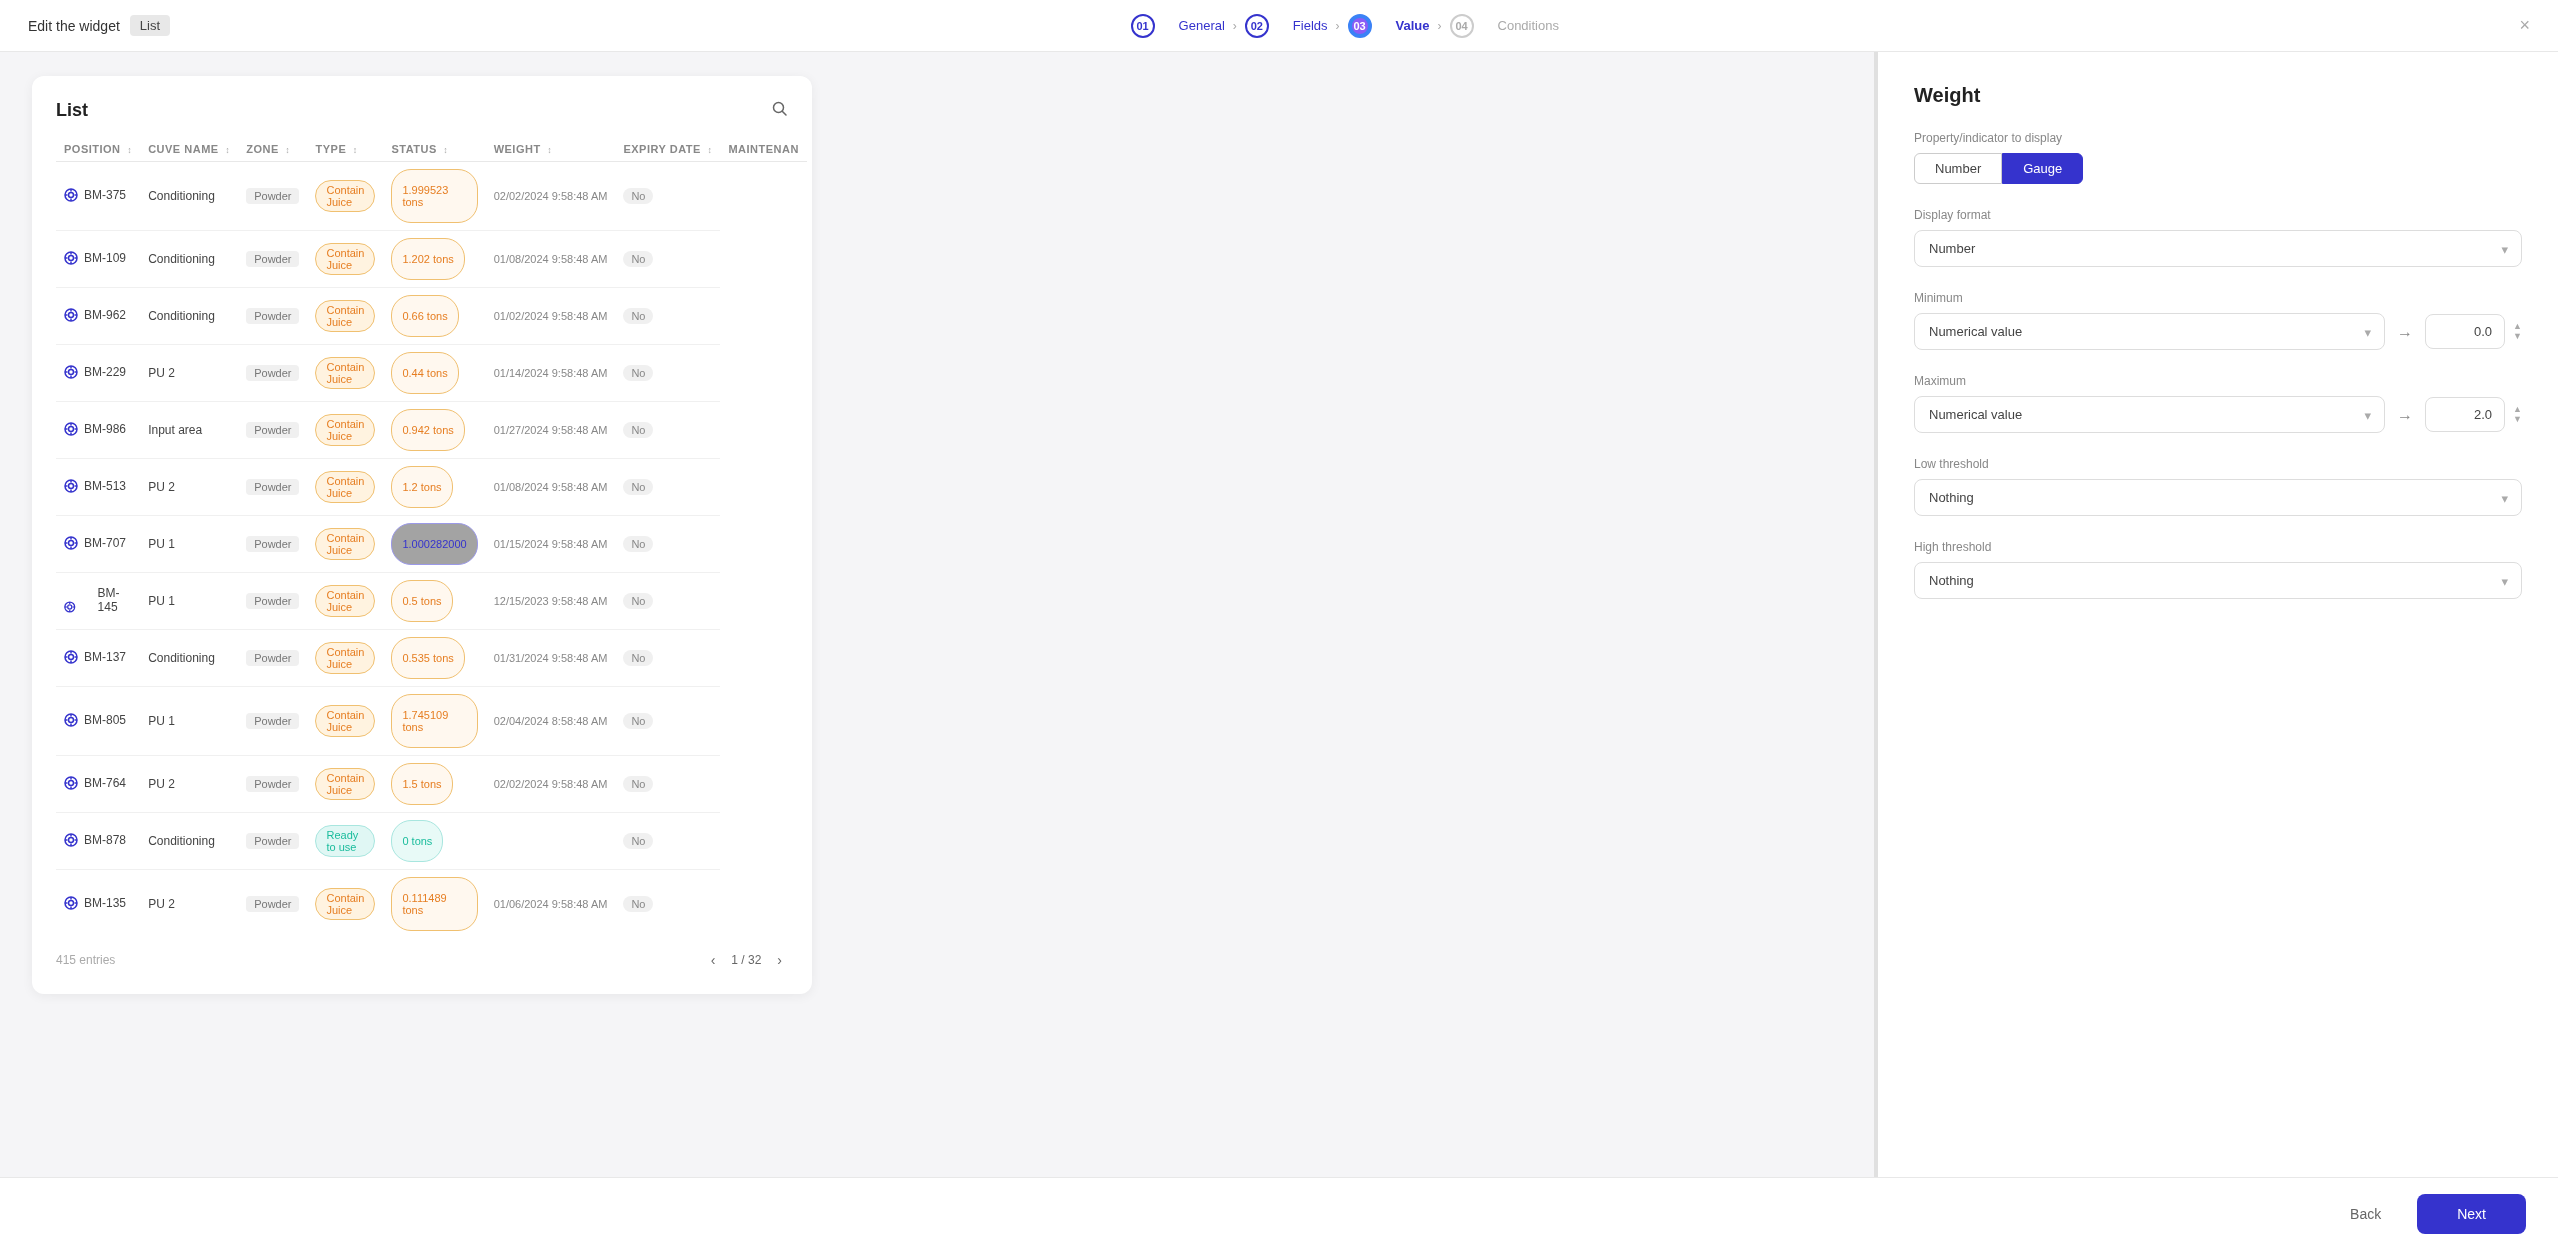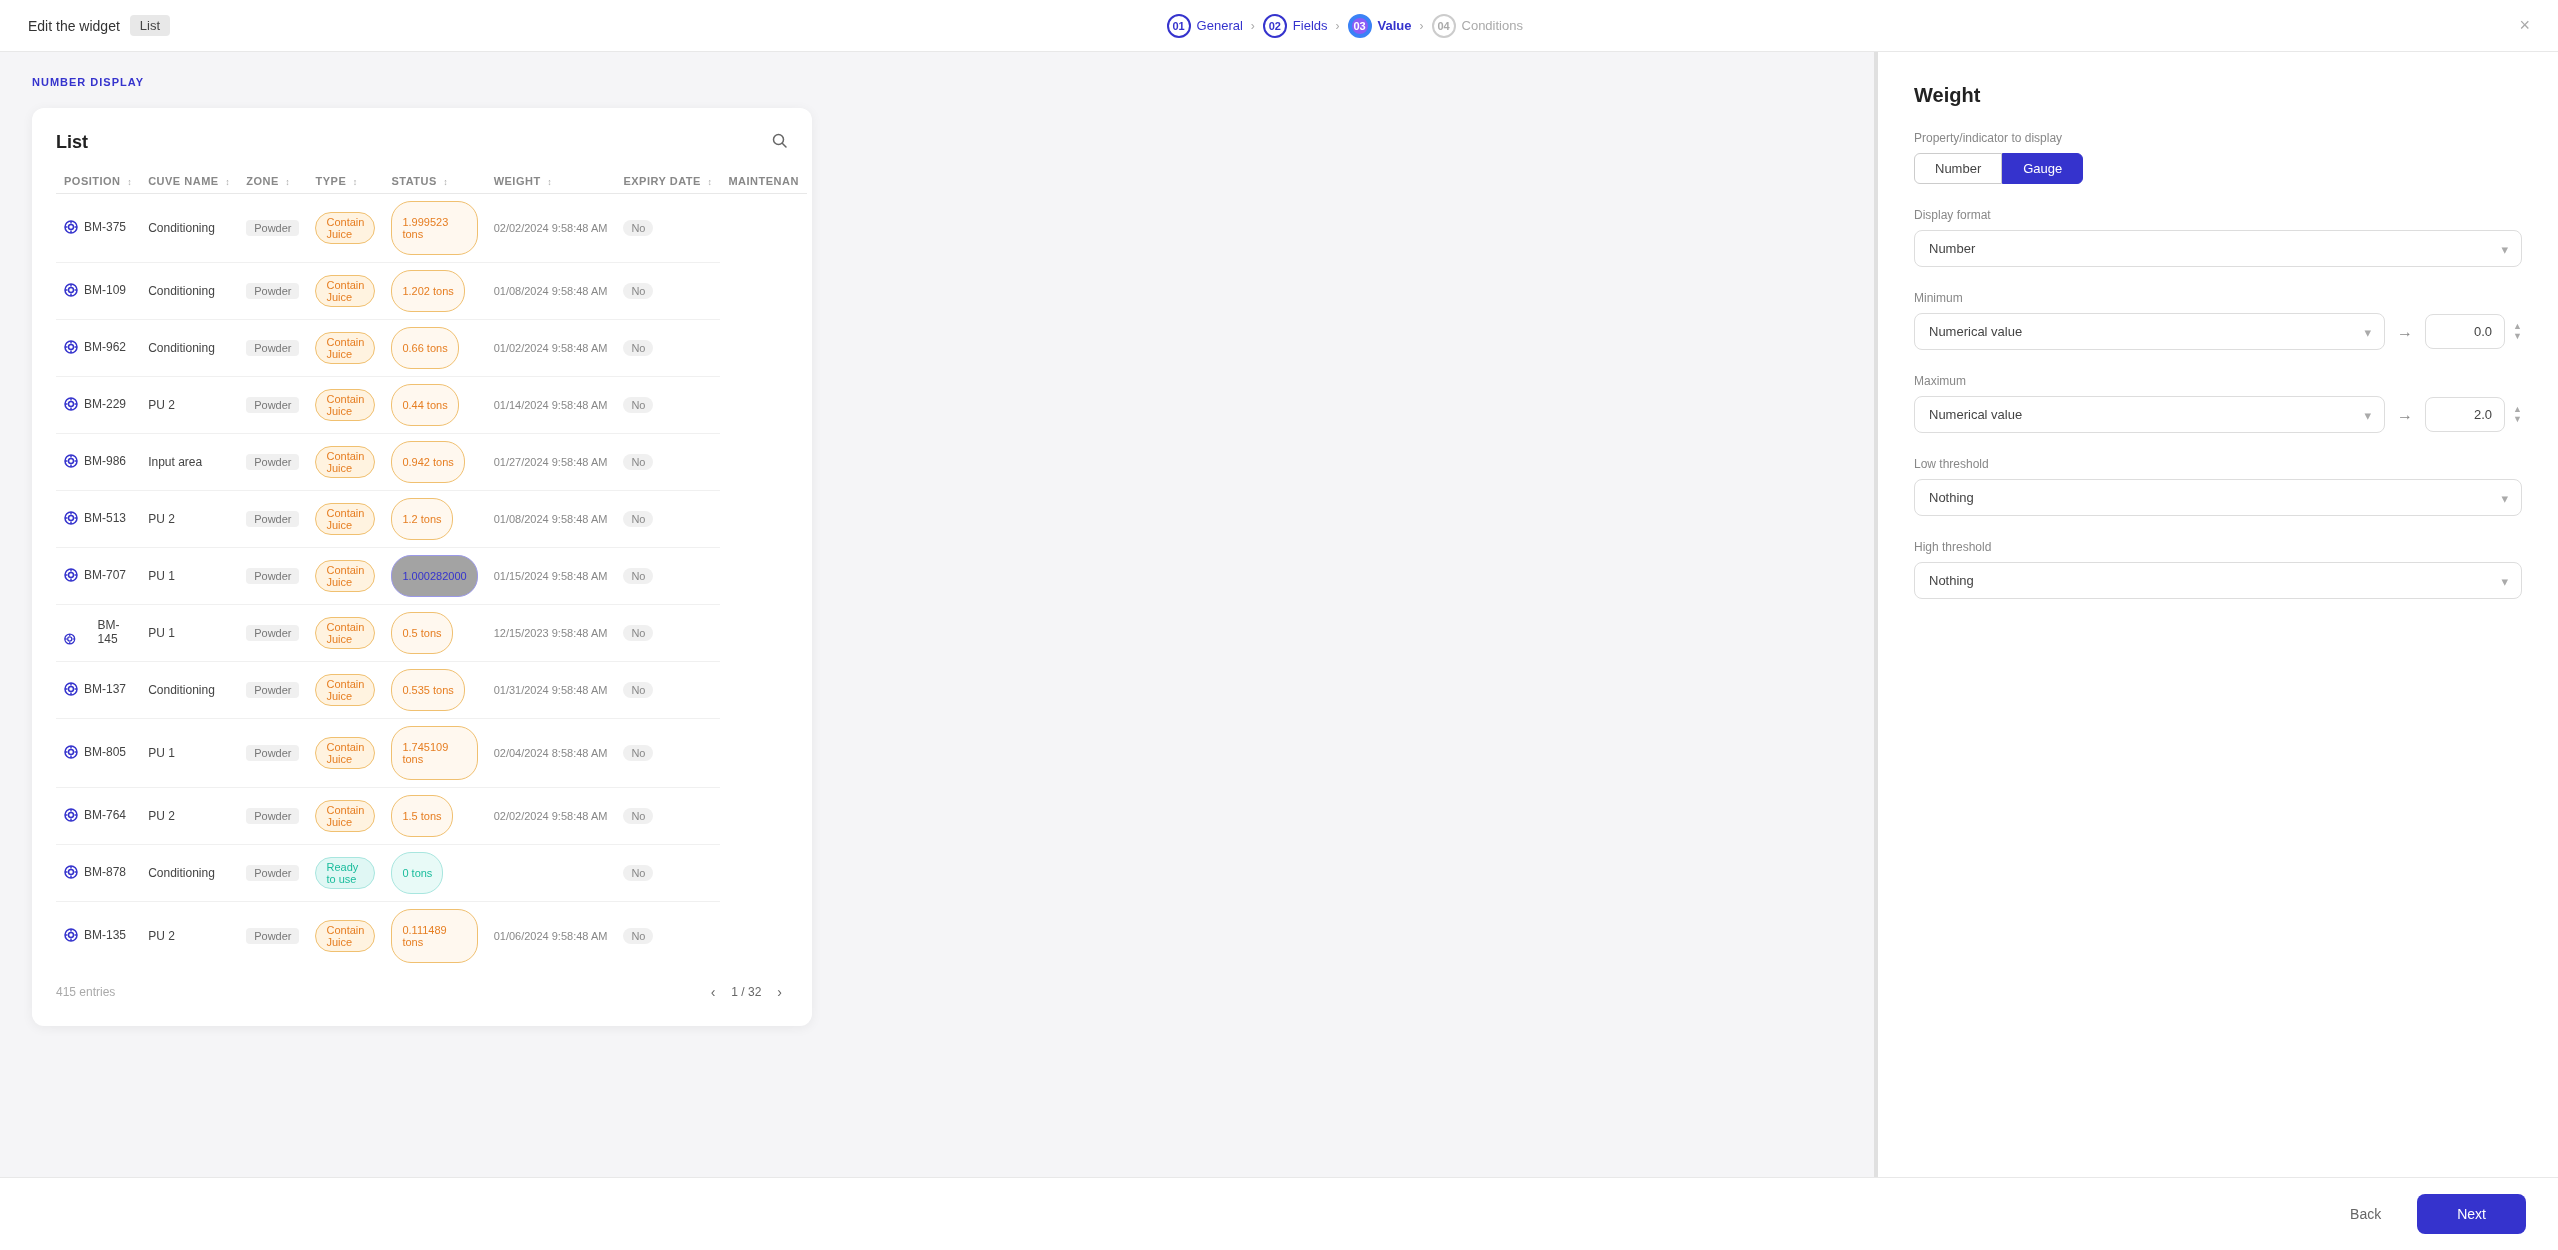--- a/index.html
+++ b/index.html
@@ -10,21 +10,21 @@
       background: #fff; padding: 12px 28px; border-bottom: 1px solid #e8e8e8;
       height: 52px;
     }
     .top-bar-left { display: flex; align-items: center; gap: 10px; }
     .top-bar-title { font-size: 14px; color: #333; font-weight: 400; }
     .top-bar-badge {
       background: #e8e8e8; padding: 3px 10px; border-radius: 4px;
       font-size: 13px; color: #444; font-weight: 500;
     }
     .stepper { display: flex; align-items: center; gap: 8px; }
-    .step { display: flex; align-items: center; gap: 6px; font-size: 13px; }
+    .step { display: flex; align-items: center; gap: 24px; font-size: 13px; }
     .step-circle {
       width: 24px; height: 24px; border-radius: 50%; display: flex;
       align-items: center; justify-content: center; font-size: 11px; font-weight: 600;
     }
     .step-circle.active { background: #8b5cf6; color: #fff; border: 4px solid #3b82f6; }
     .step-circle.done { background: #fff; color: #3533cd; border: 2px solid #3533cd; }
     .step-circle.inactive { background: #fff; color: #aaa; border: 2px solid #ccc; }
     .step-label.active { color: #3533cd; font-weight: 700; }
     .step-label.done { color: #3533cd; }
     .step-label.inactive { color: #aaa; }
@@ -167,21 +167,20 @@
       <div class="step-circle inactive">04</div>
       <span class="step-label inactive">Conditions</span>
     </div>
   </div>
   <button class="close-btn">×</button>
 </div>
 
 <div class="page-content">
 
   <div class="left-panel">
-    <div class="section-label">NUMBER DISPLAY</div>
 
     <div class="list-widget-container">
       <div class="widget-header">
         <span class="widget-title">List</span>
         <button class="search-icon-btn">
           <svg width="16" height="16" viewBox="0 0 16 16" fill="none">
             <circle cx="6.5" cy="6.5" r="5" stroke="#666" stroke-width="1.5"></circle>
             <line x1="10.5" y1="10.5" x2="14" y2="14" stroke="#666" stroke-width="1.5" stroke-linecap="round"></line>
           </svg>
         </button>

